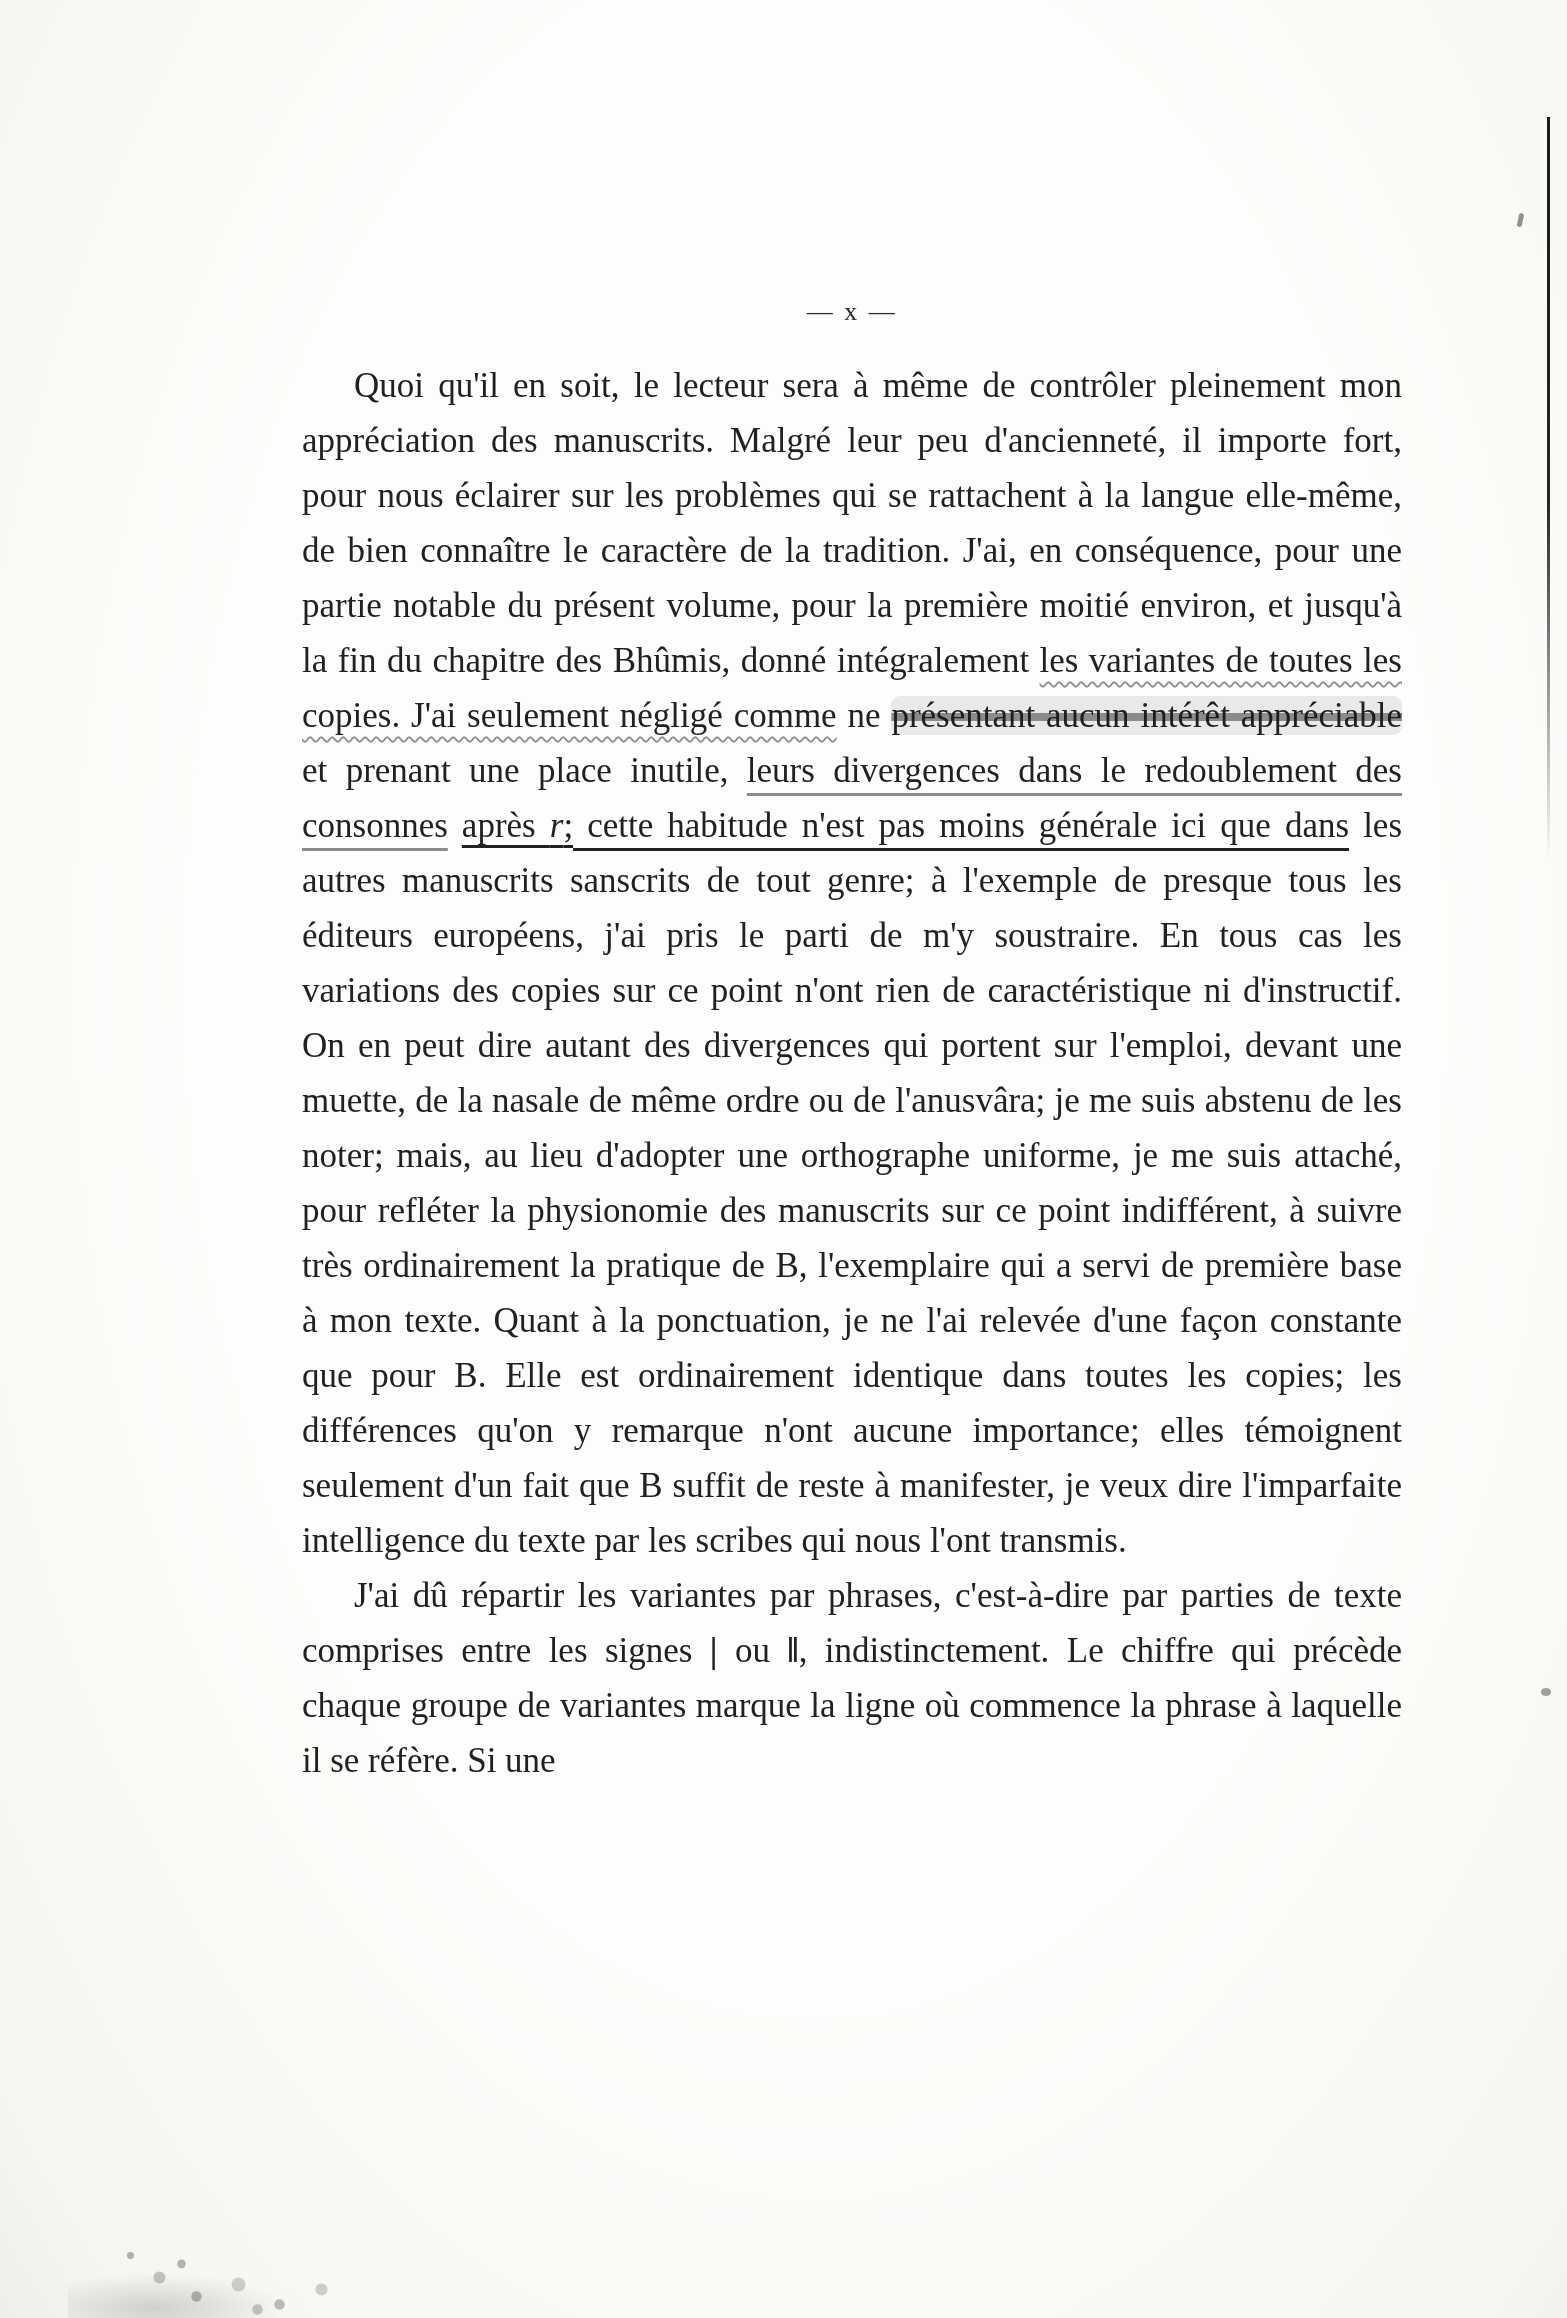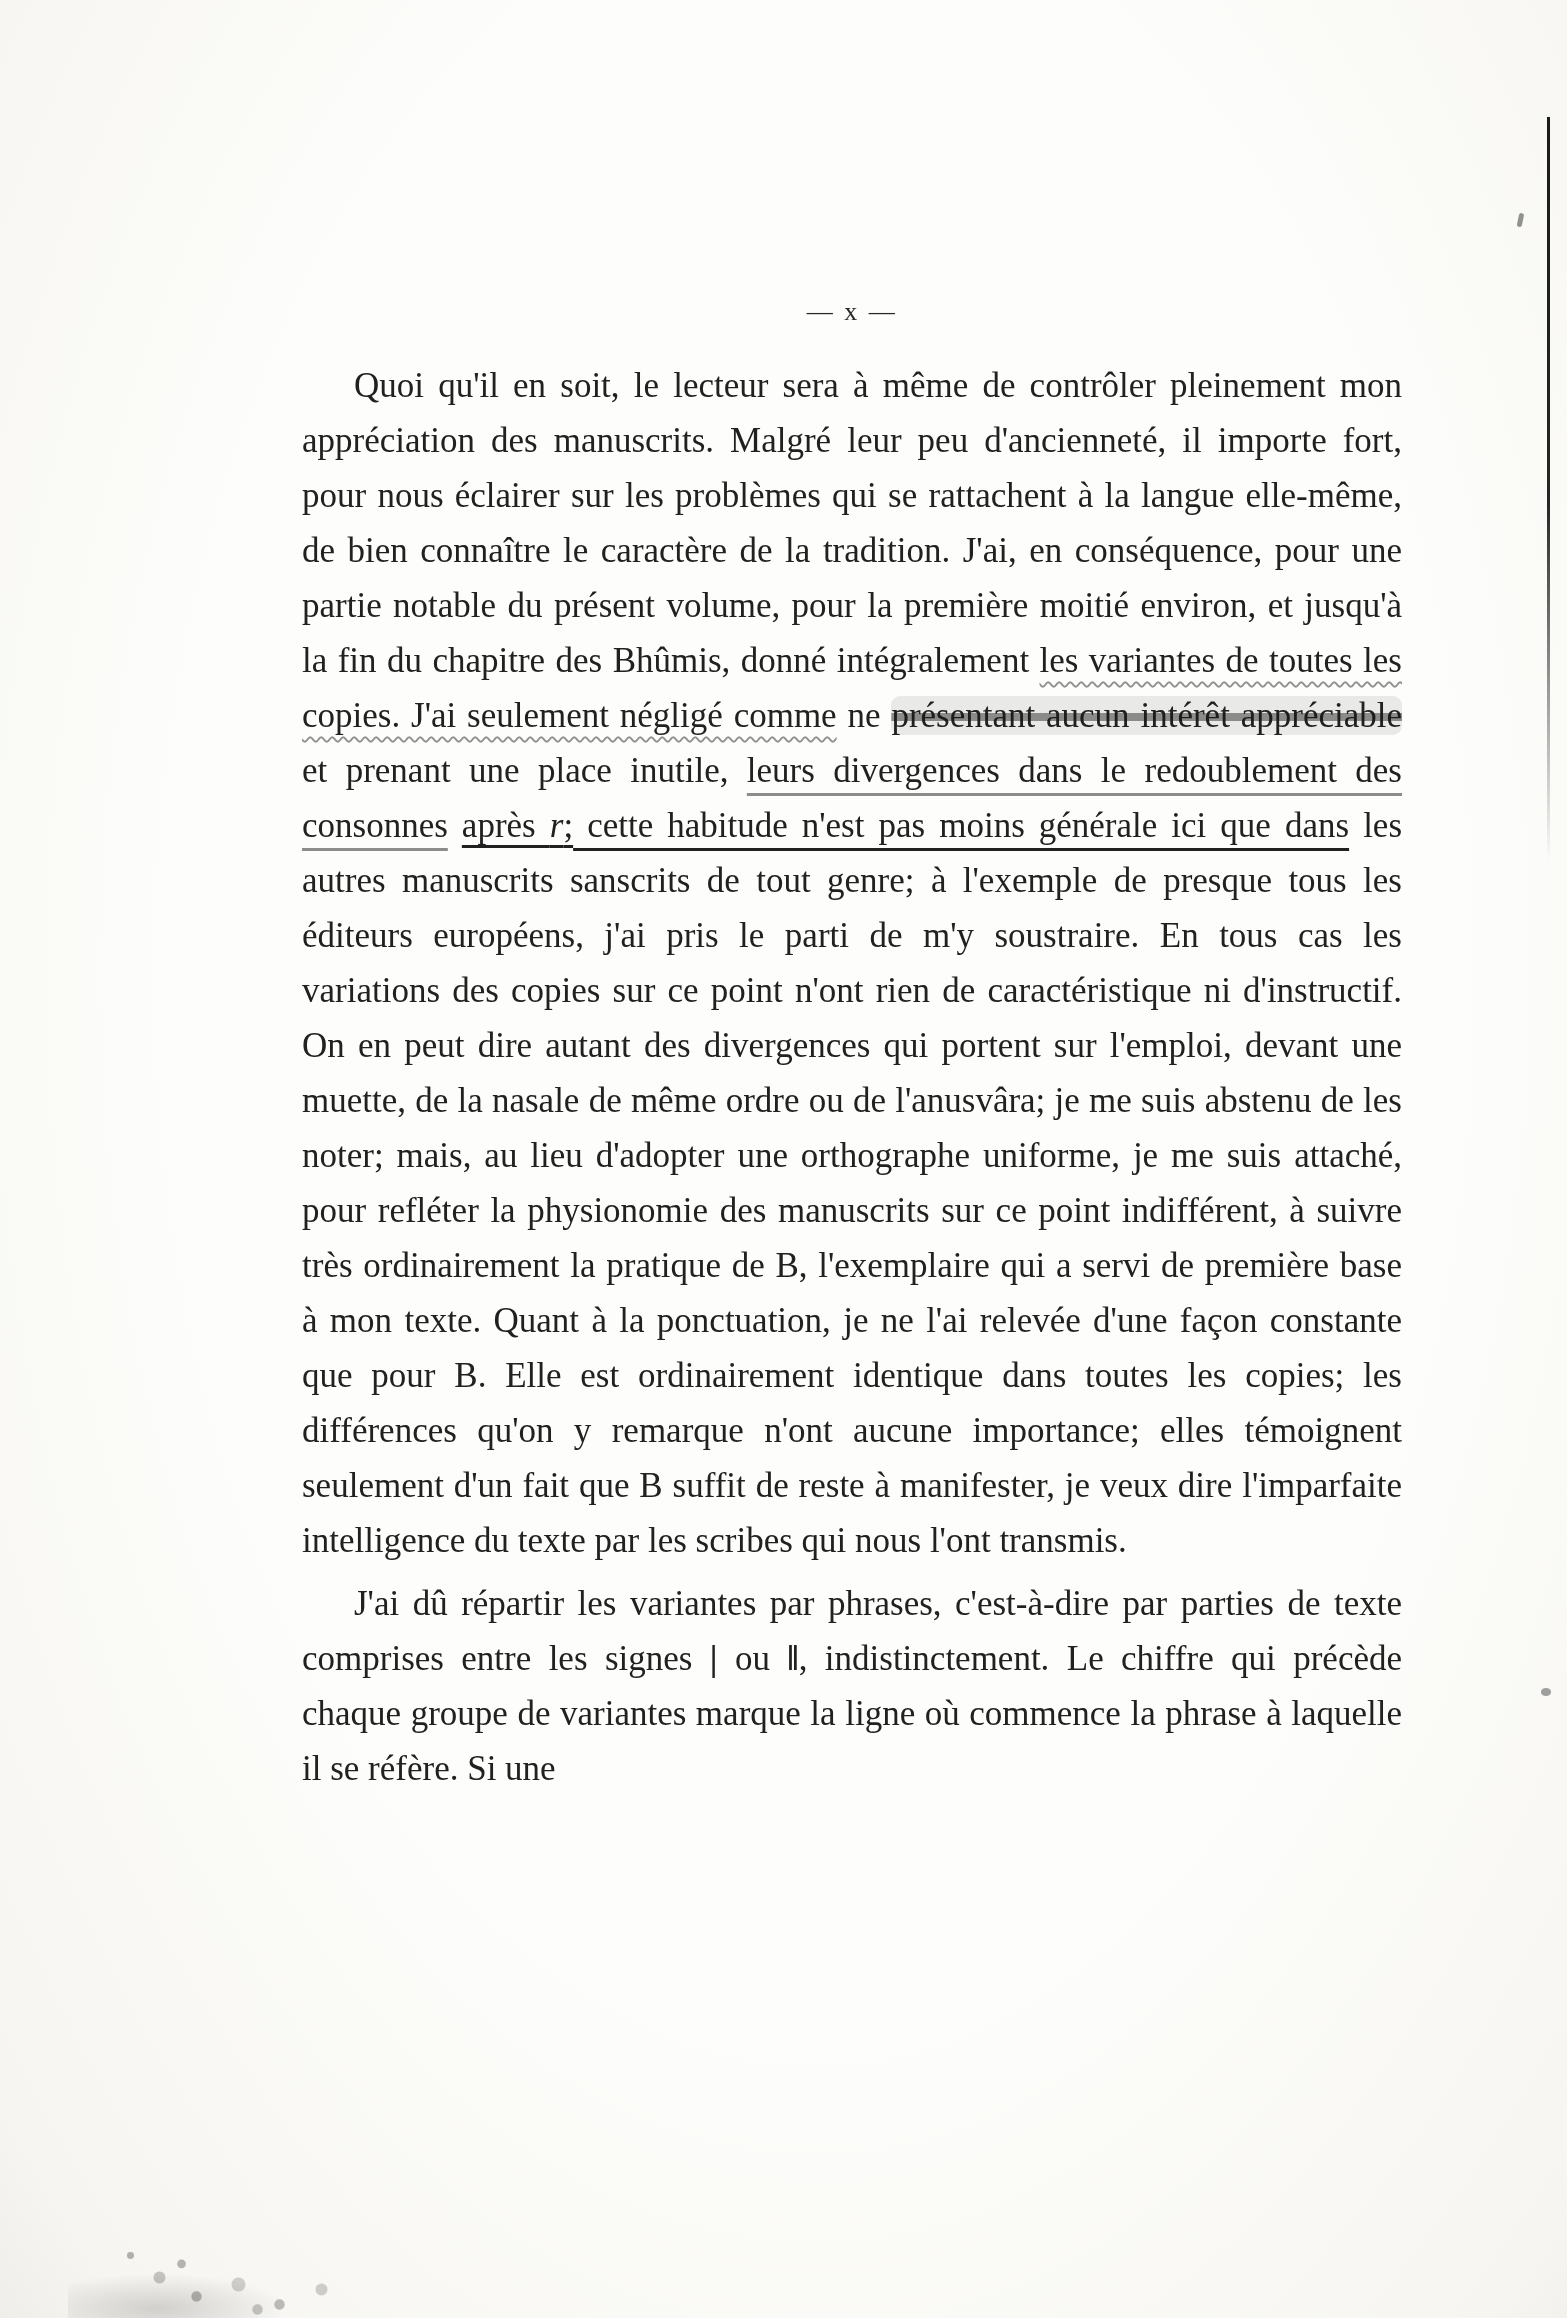--- a/index.html
+++ b/index.html
@@ -36,21 +36,21 @@
     width:1100px;
     font-size:35px;
     line-height:55px;
     text-align:justify;
     color:var(--ink);
   }
   .para{
     text-indent:52px;
     text-align:justify;
   }
-  .para + .para{margin-top:8px;}
+  .para + .para{margin-top:0;}
   
   .mark-italic{font-style:italic;}
   .mark-wavy{
     text-decoration-line:underline;
     text-decoration-style:wavy;
     text-decoration-color:rgba(55,55,55,.55);
     text-decoration-thickness:1.7px;
     text-underline-offset:9.3px;
   }
   .mark-wavy-dark{

